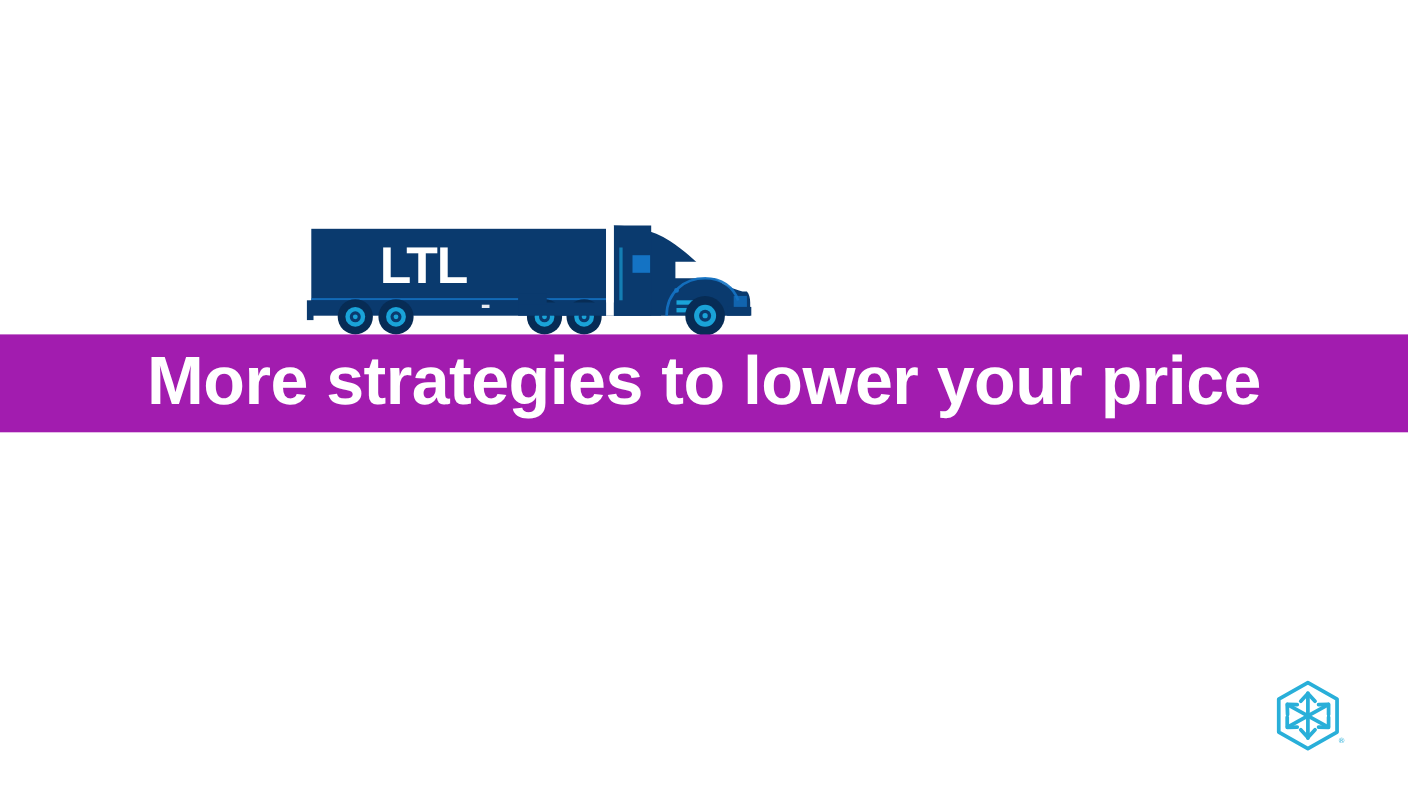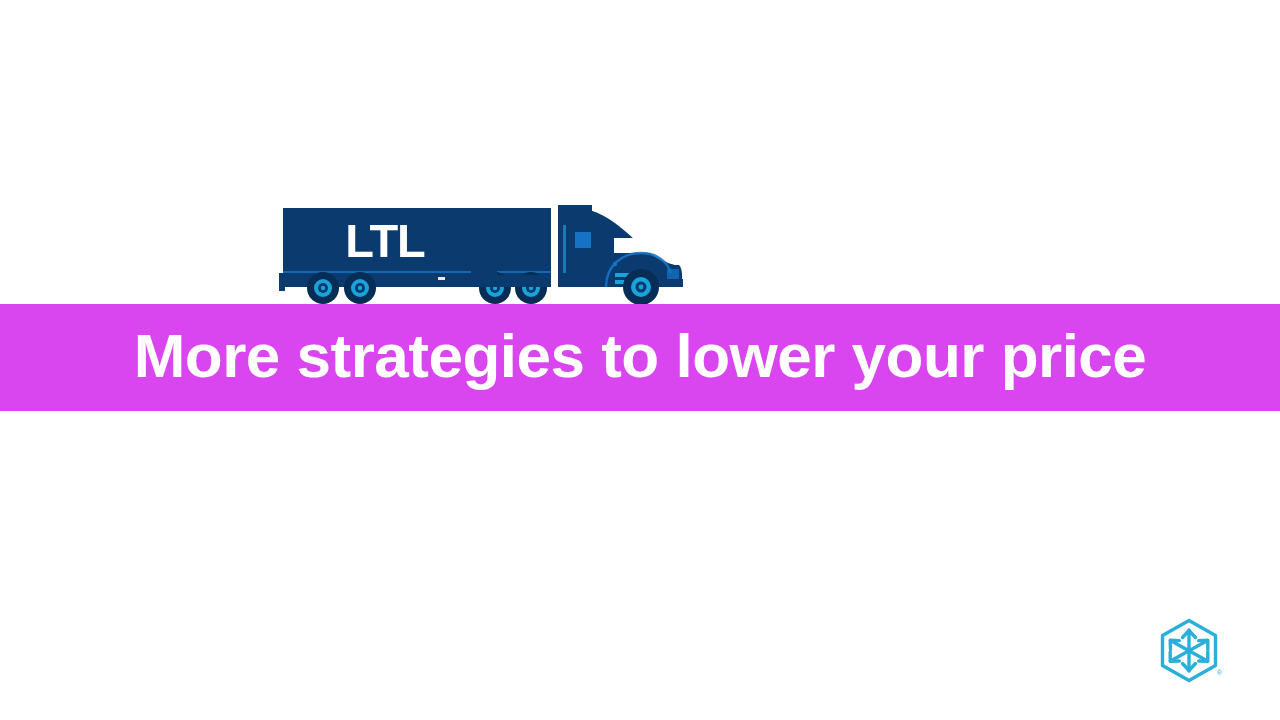--- a/index.html
+++ b/index.html
@@ -38,22 +38,22 @@
     fill: #ffffff;
     letter-spacing: -1px;
   }
 
   
   #headline-band {
     position: absolute;
     left: 0;
     top: 304px;
     width: 1280px;
-    height: 107px;
-    background: #d946ef;
+    height: 89px;
+    background: #a21caf;
     display: flex;
     align-items: center;
     justify-content: center;
   }
   #headline-text {
     color: #ffffff;
     font-family: "Liberation Sans", sans-serif;
     font-weight: bold;
     font-size: 62px;
     line-height: 1;

